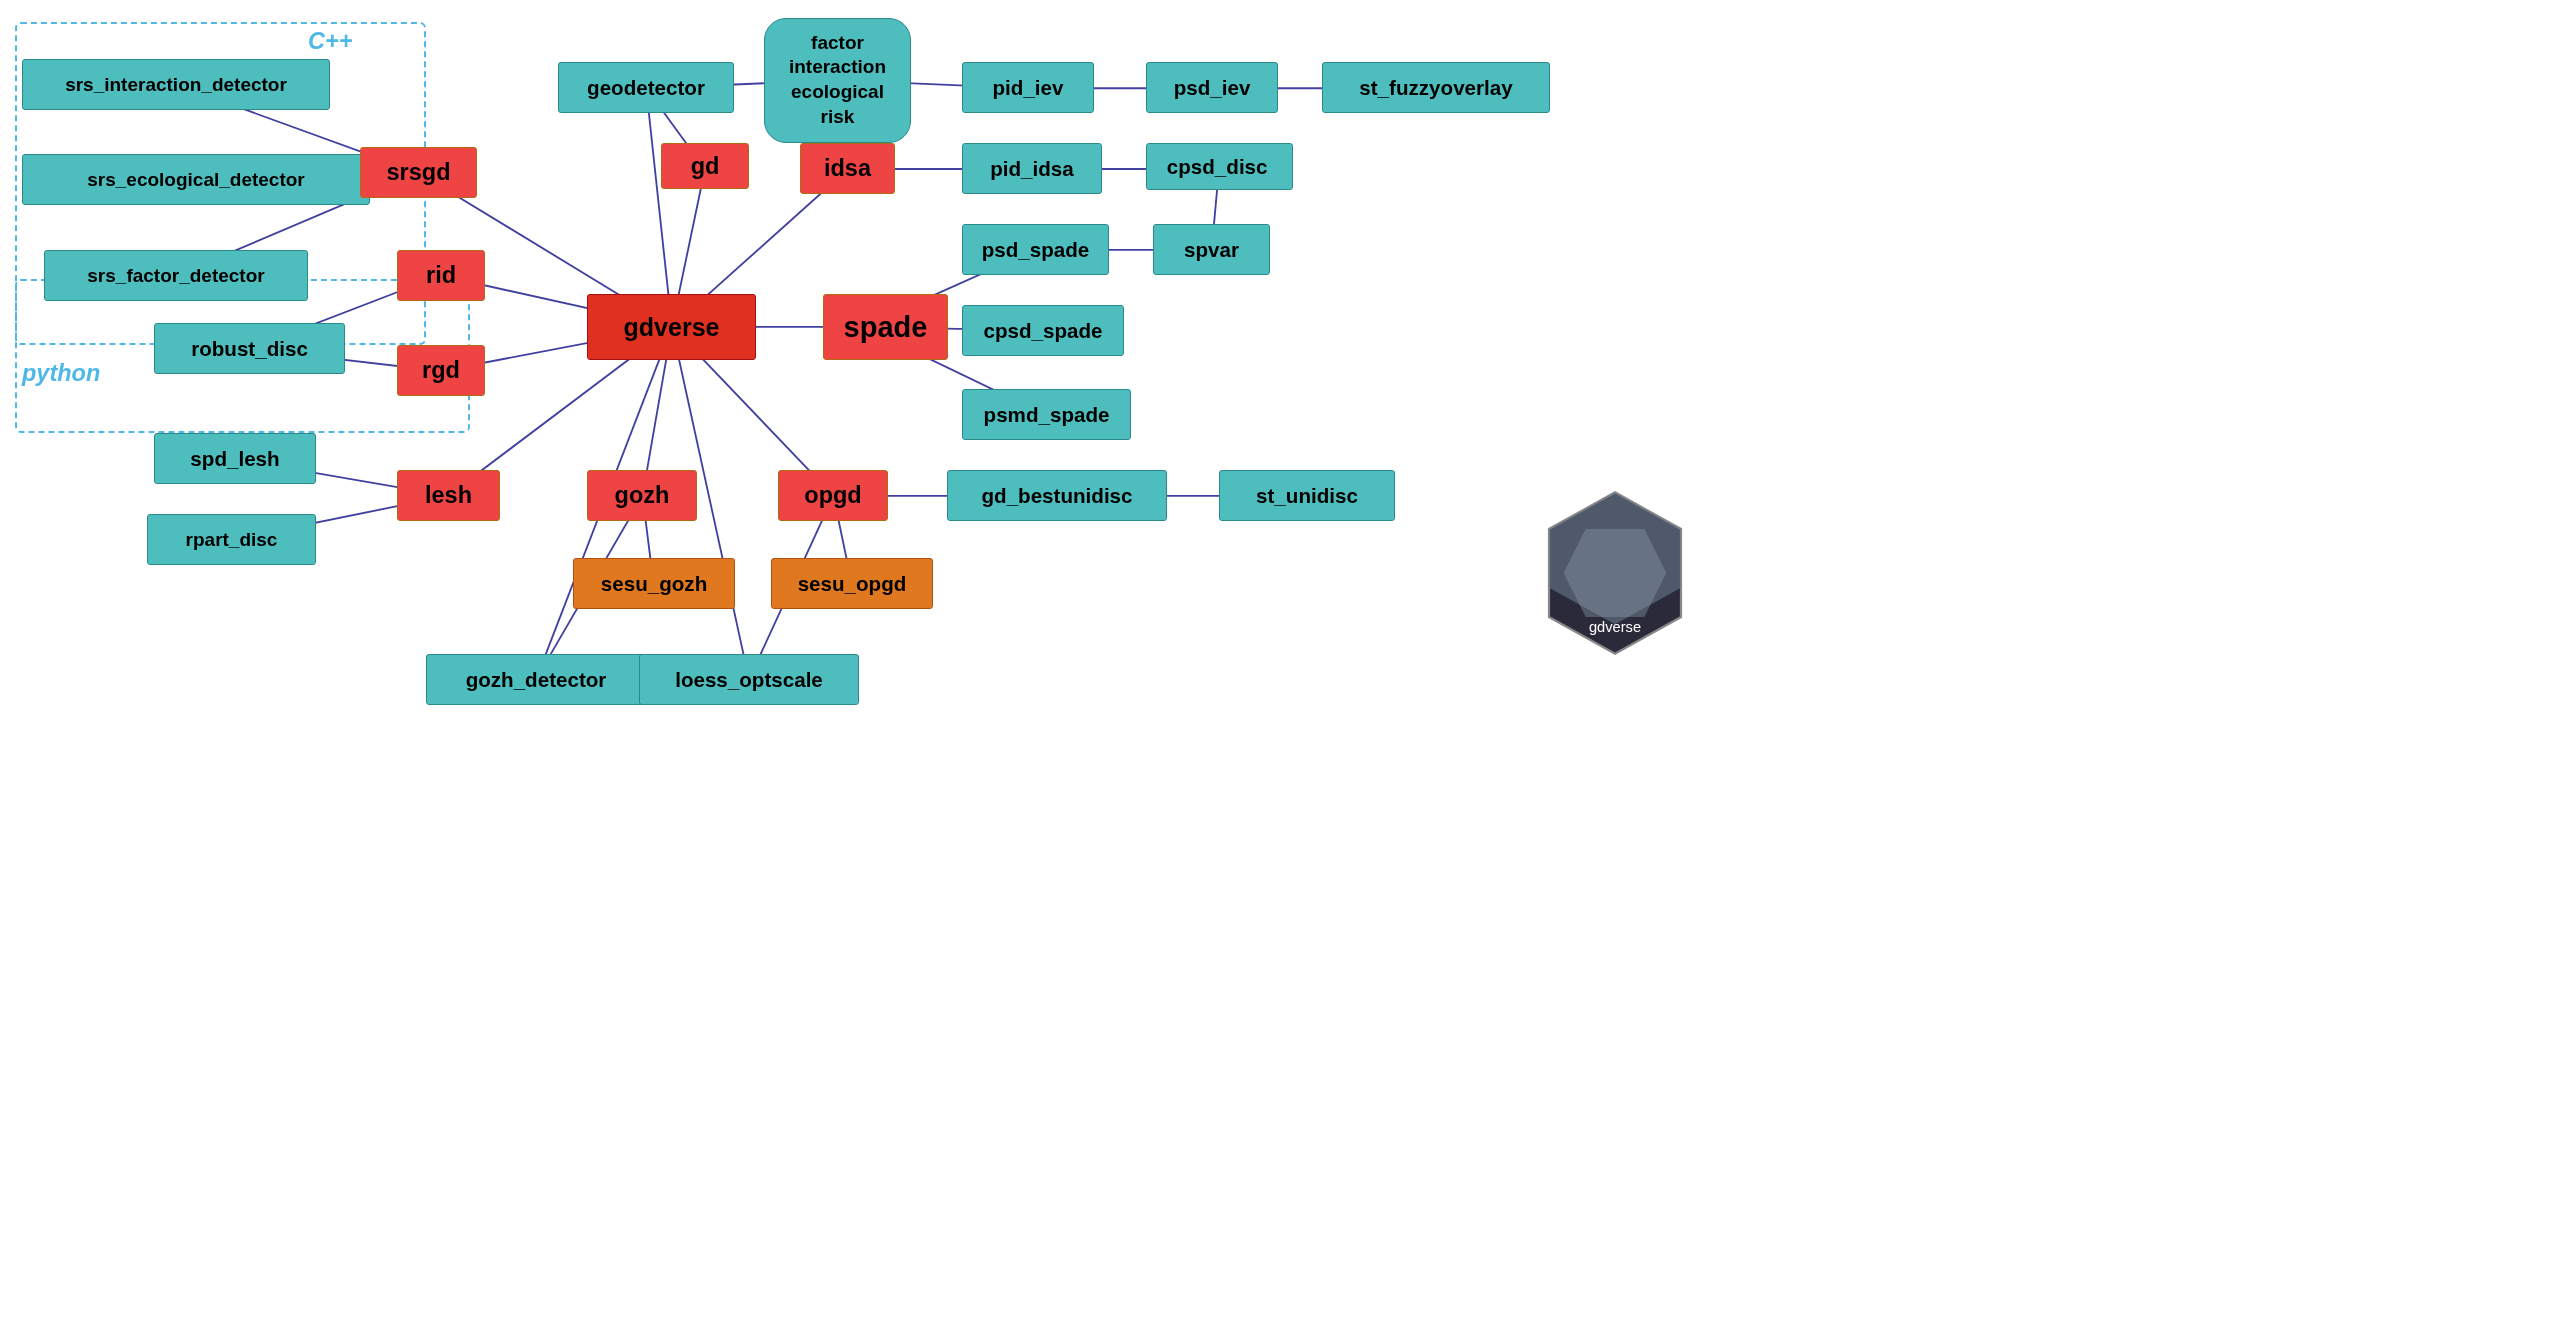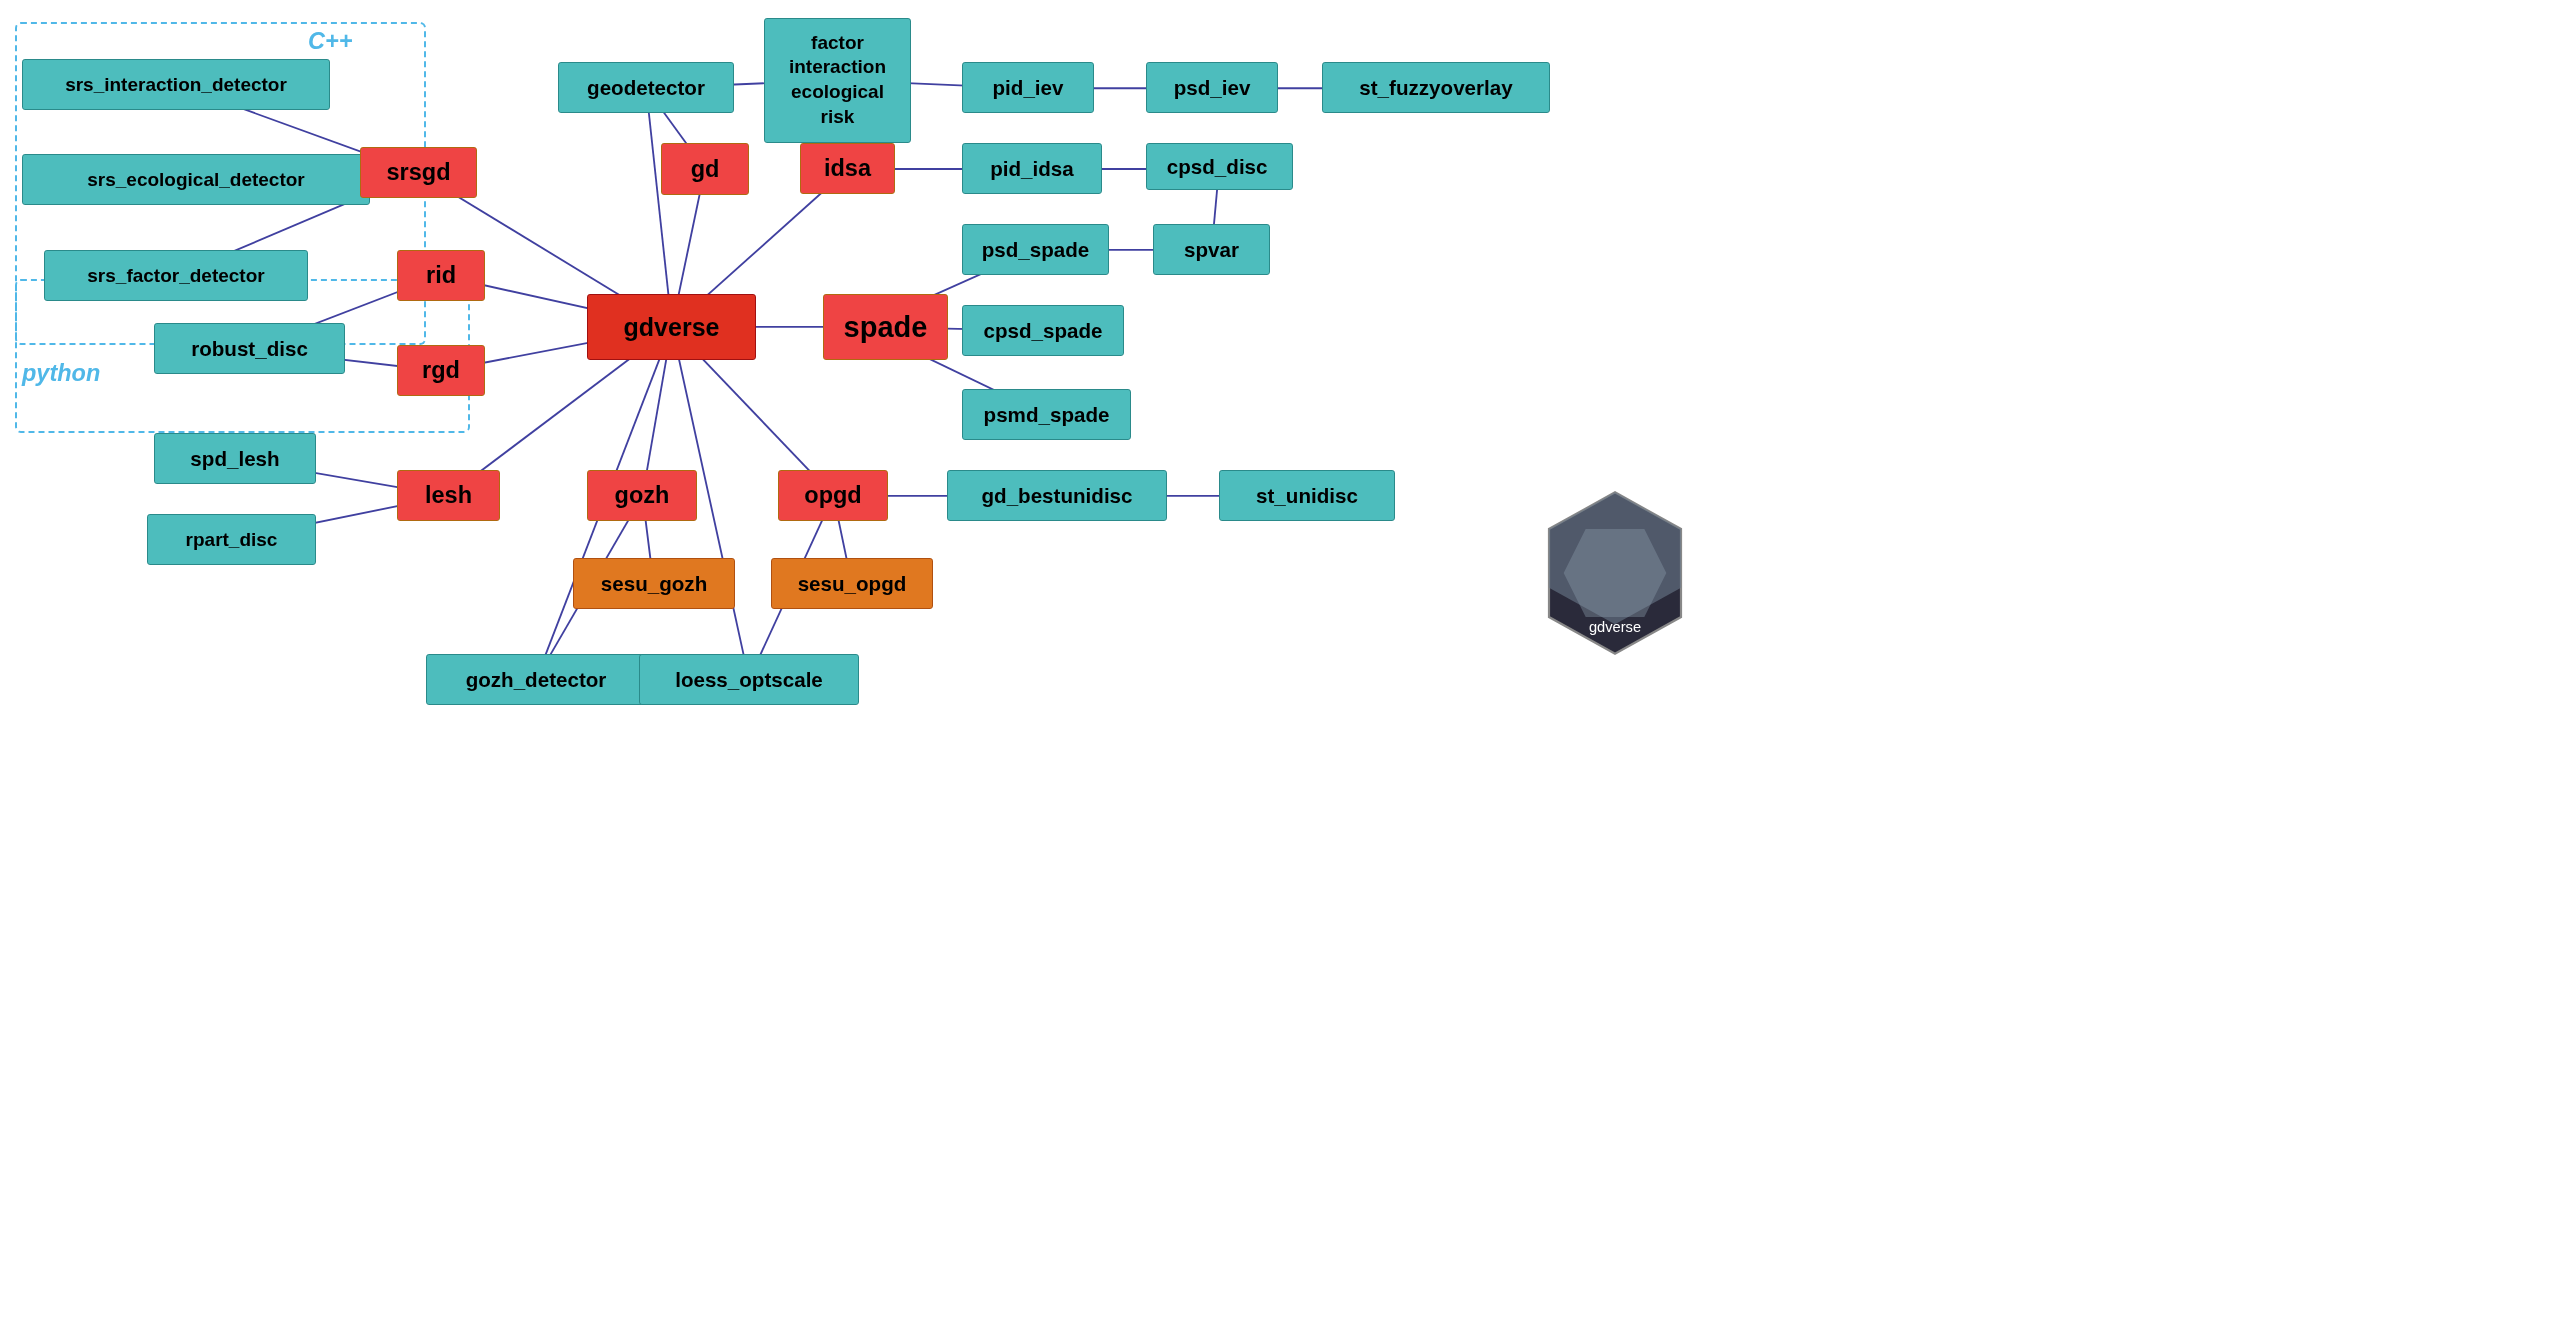--- a/index.html
+++ b/index.html
@@ -109,28 +109,28 @@
 <div class="dashed-label" style="left:308px; top:28px;">C++</div>
 
 <div class="dashed-box" style="left:14.7px; top:279px; width:455px; height:154px;"></div>
 <div class="dashed-label" style="left:22px; top:360px;">python</div>
 
 <div class="node teal" style="left:22px; top:59px; width:308px; height:51px; font-size:19px;">srs_interaction_detector</div>
 <div class="node teal" style="left:22px; top:154px; width:348px; height:51px; font-size:19px;">srs_ecological_detector</div>
 <div class="node teal" style="left:44px; top:250px; width:264px; height:51px; font-size:19px;">srs_factor_detector</div>
 <div class="node orange" style="left:360px; top:147px; width:117px; height:51px; font-size:23.5px;">srsgd</div>
 <div class="node teal" style="left:558px; top:62px; width:176px; height:51px; font-size:20.6px;">geodetector</div>
-<div class="node teal" style="left:764px; top:17.6px; width:147px; height:125px; font-size:19px; white-space:pre-line; line-height:1.3;">factor
+<div class="node teal" style="left:764px; top:17.6px; width:147px; height:125px; font-size:19px; white-space:pre-line; line-height:1.3;border-radius:22px;">factor
 interaction
 ecological
 risk</div>
 <div class="node teal" style="left:962px; top:62px; width:132px; height:51px; font-size:20.6px;">pid_iev</div>
 <div class="node teal" style="left:1146px; top:62px; width:132px; height:51px; font-size:20.6px;">psd_iev</div>
 <div class="node teal" style="left:1322px; top:62px; width:228px; height:51px; font-size:20.6px;">st_fuzzyoverlay</div>
-<div class="node orange" style="left:661px; top:143px; width:88px; height:52px; font-size:23.5px;">gd</div>
+<div class="node orange" style="left:661px; top:143px; width:88px; height:46px; font-size:23.5px;">gd</div>
 <div class="node orange" style="left:800px; top:143px; width:95px; height:51px; font-size:23.5px;">idsa</div>
 <div class="node teal" style="left:962px; top:143px; width:140px; height:51px; font-size:20.6px;">pid_idsa</div>
 <div class="node teal" style="left:1146px; top:143px; width:147px; height:47px; font-size:20.6px;padding-left:7px;">cpsd_disc</div>
 <div class="node teal" style="left:154px; top:323px; width:191px; height:51px; font-size:20.6px;">robust_disc</div>
 <div class="node orange" style="left:397px; top:250px; width:88px; height:51px; font-size:23.5px;text-align:center;">rid</div>
 <div class="node orange" style="left:397px; top:345px; width:88px; height:51px; font-size:23.5px;">rgd</div>
 <div class="node red" style="left:587px; top:294px; width:169px; height:66px; font-size:25px;">gdverse</div>
 <div class="node orange" style="left:800px; top:294px; width:125px; height:66px; font-size:29px;margin-left:23px;">spade</div>
 <div class="node teal" style="left:962px; top:224px; width:147px; height:51px; font-size:20.6px;">psd_spade</div>
 <div class="node teal" style="left:1153px; top:224px; width:117px; height:51px; font-size:20.6px;">spvar</div>

